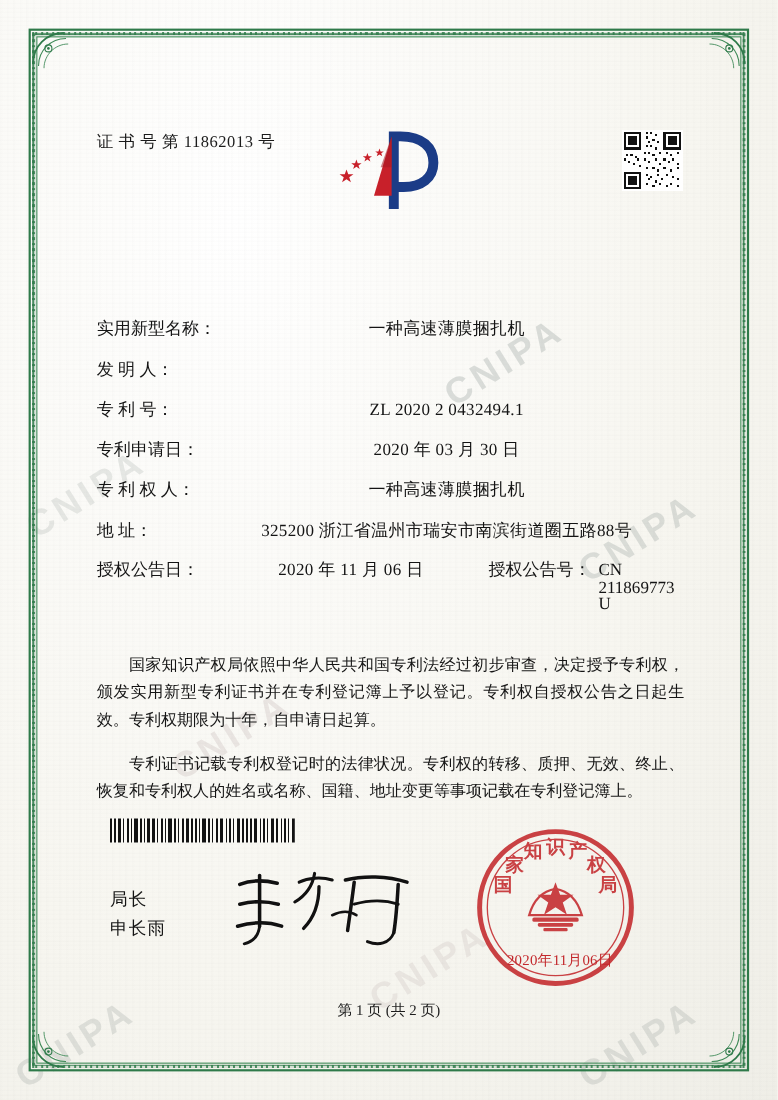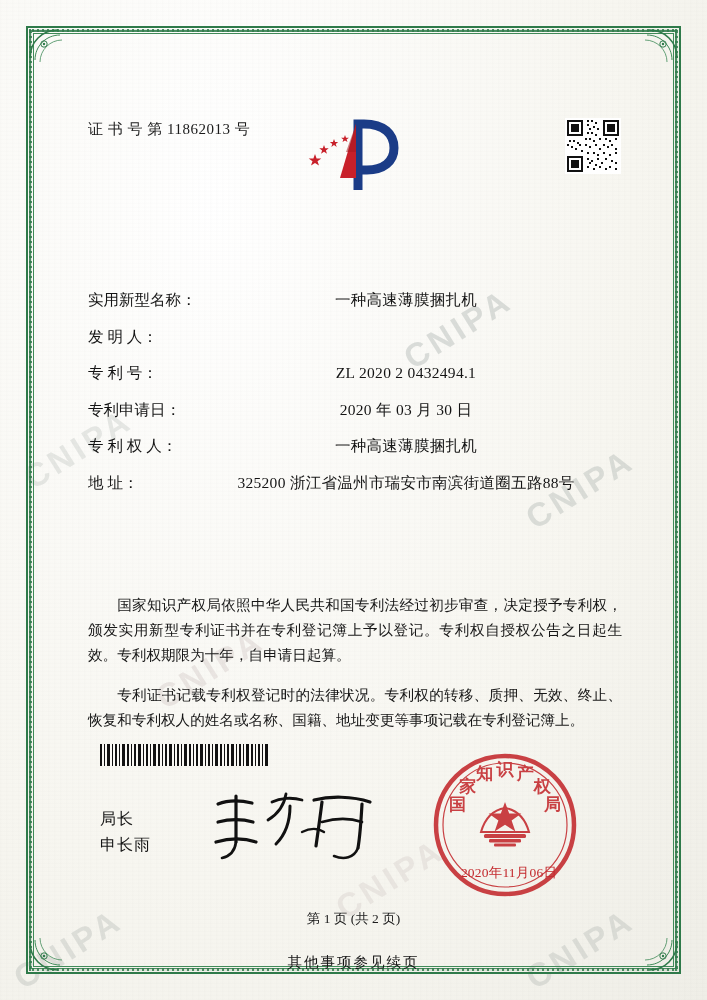--- a/index.html
+++ b/index.html
@@ -401,20 +401,26 @@
       <div class="fvalue">2020 年 03 月 30 日</div>
     </div>
     <div class="frow">
       <div class="flabel">专 利 权 人：</div>
       <div class="fvalue">一种高速薄膜捆扎机</div>
     </div>
     <div class="frow">
       <div class="flabel">地 址：</div>
       <div class="fvalue">325200 浙江省温州市瑞安市南滨街道圈五路88号</div>
     </div>
+    <div class="frow split">
+      <div class="flabel">授权公告日：</div>
+      <div class="fvalue">2020 年 11 月 06 日</div>
+      <div class="flabel2">授权公告号：</div>
+      <div class="fvalue2">CN 211869773 U</div>
+    </div>
   </div>
 
   <div class="body-text">
     <p>国家知识产权局依照中华人民共和国专利法经过初步审查，决定授予专利权，颁发实用新型专利证书并在专利登记簿上予以登记。专利权自授权公告之日起生效。专利权期限为十年，自申请日起算。</p>
     <p>专利证书记载专利权登记时的法律状况。专利权的转移、质押、无效、终止、恢复和专利权人的姓名或名称、国籍、地址变更等事项记载在专利登记簿上。</p>
   </div>
 
   <div class="barcode">
     <svg width="168" height="22" viewBox="0 0 168 22" shape-rendering="crispEdges">
       <rect width="168" height="22" fill="#faf9f5"></rect>
@@ -517,14 +523,13 @@
           <text transform="translate(73,73) rotate(24) translate(0,-50) rotate(-24)" text-anchor="middle">产</text>
           <text transform="translate(73,73) rotate(48) translate(0,-50) rotate(-48)" text-anchor="middle">权</text>
           <text transform="translate(73,73) rotate(72) translate(0,-50) rotate(-72)" text-anchor="middle">局</text>
         </g>
       </g>
     </svg>
   </div>
   <div class="seal-date">2020年11月06日</div>
 
   <div class="page-num">第 1 页 (共 2 页)</div>
-  <div class="footer-note">其他事项参见续页</div>
 </div>
 
 </body></html>

